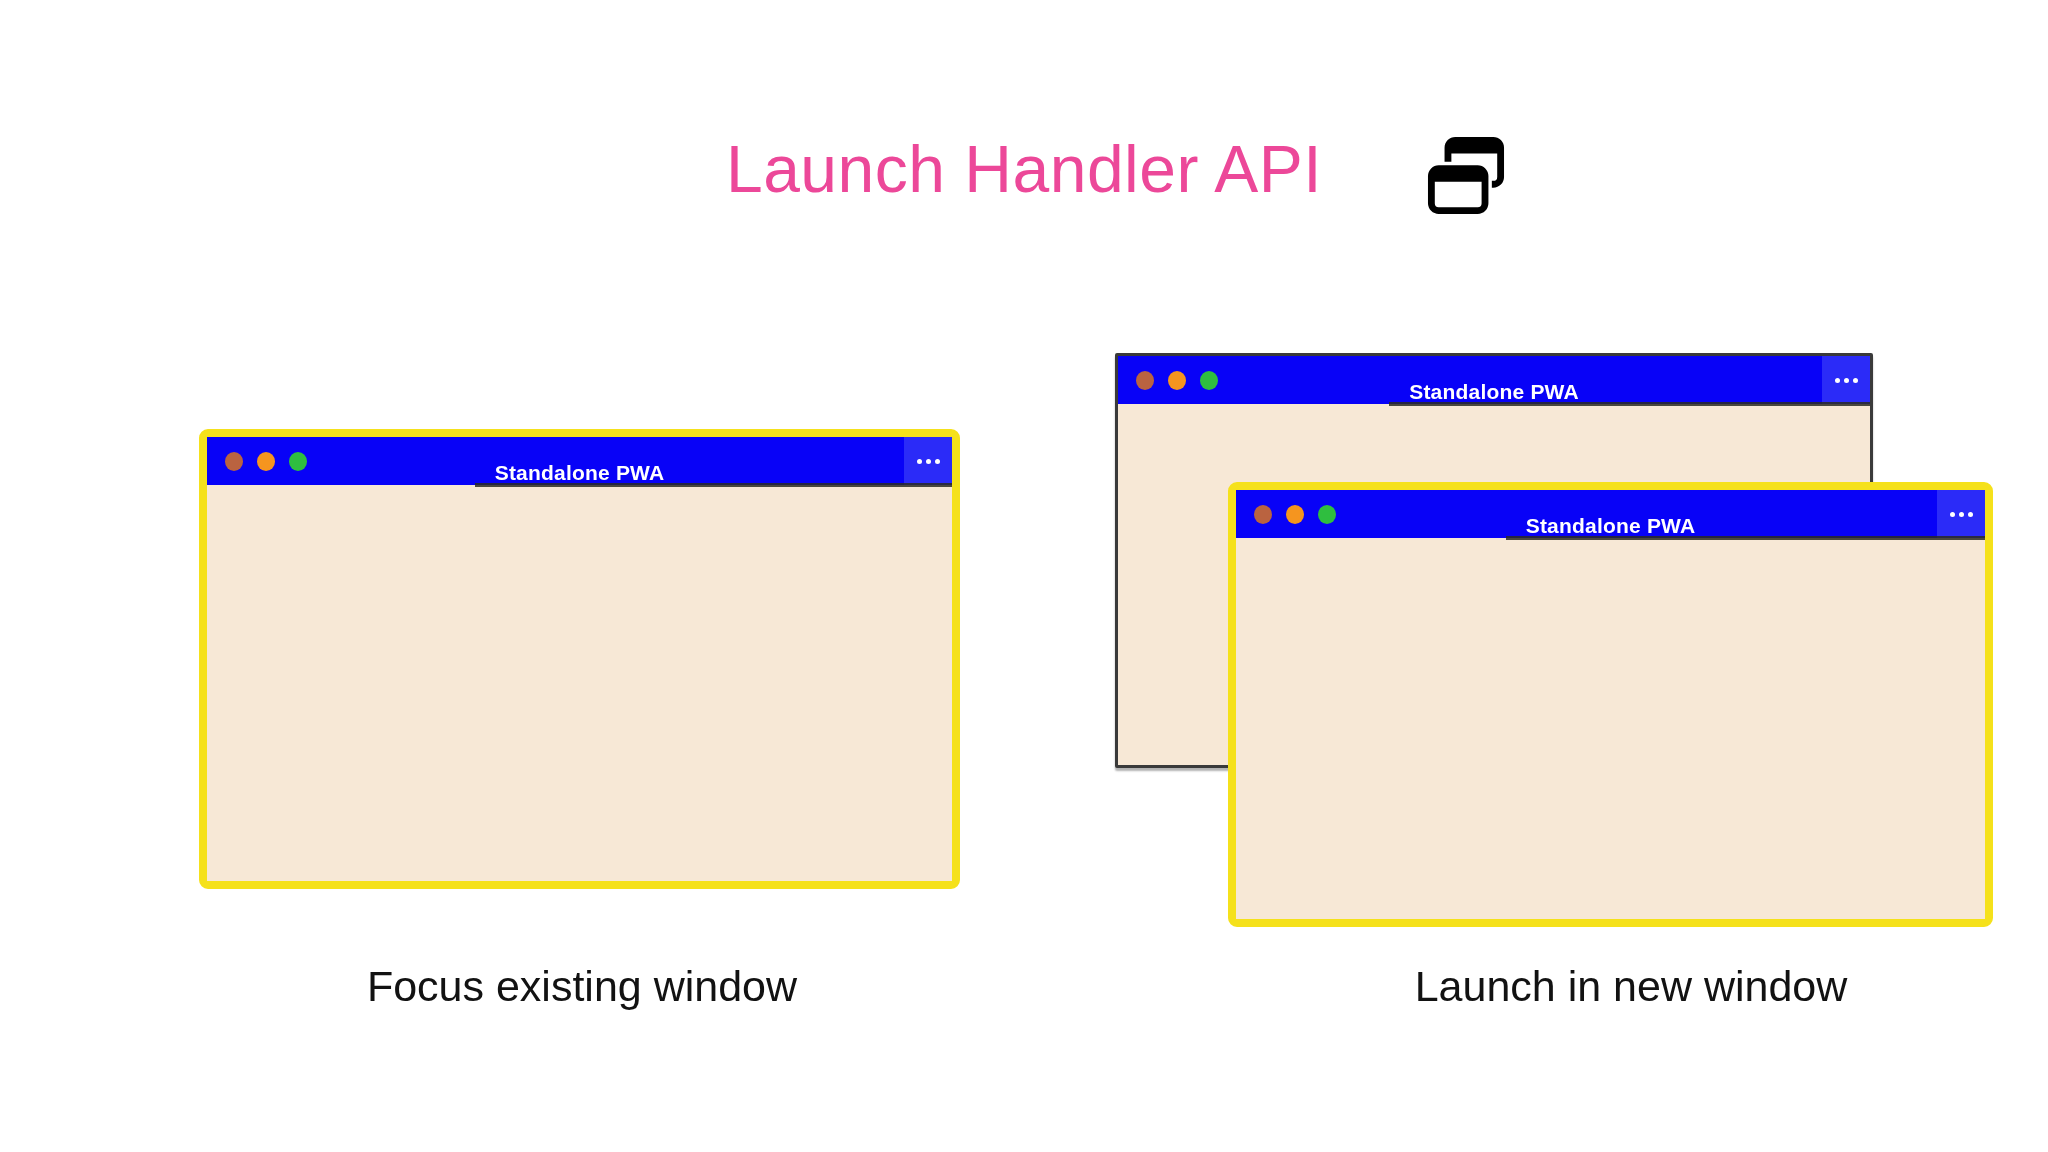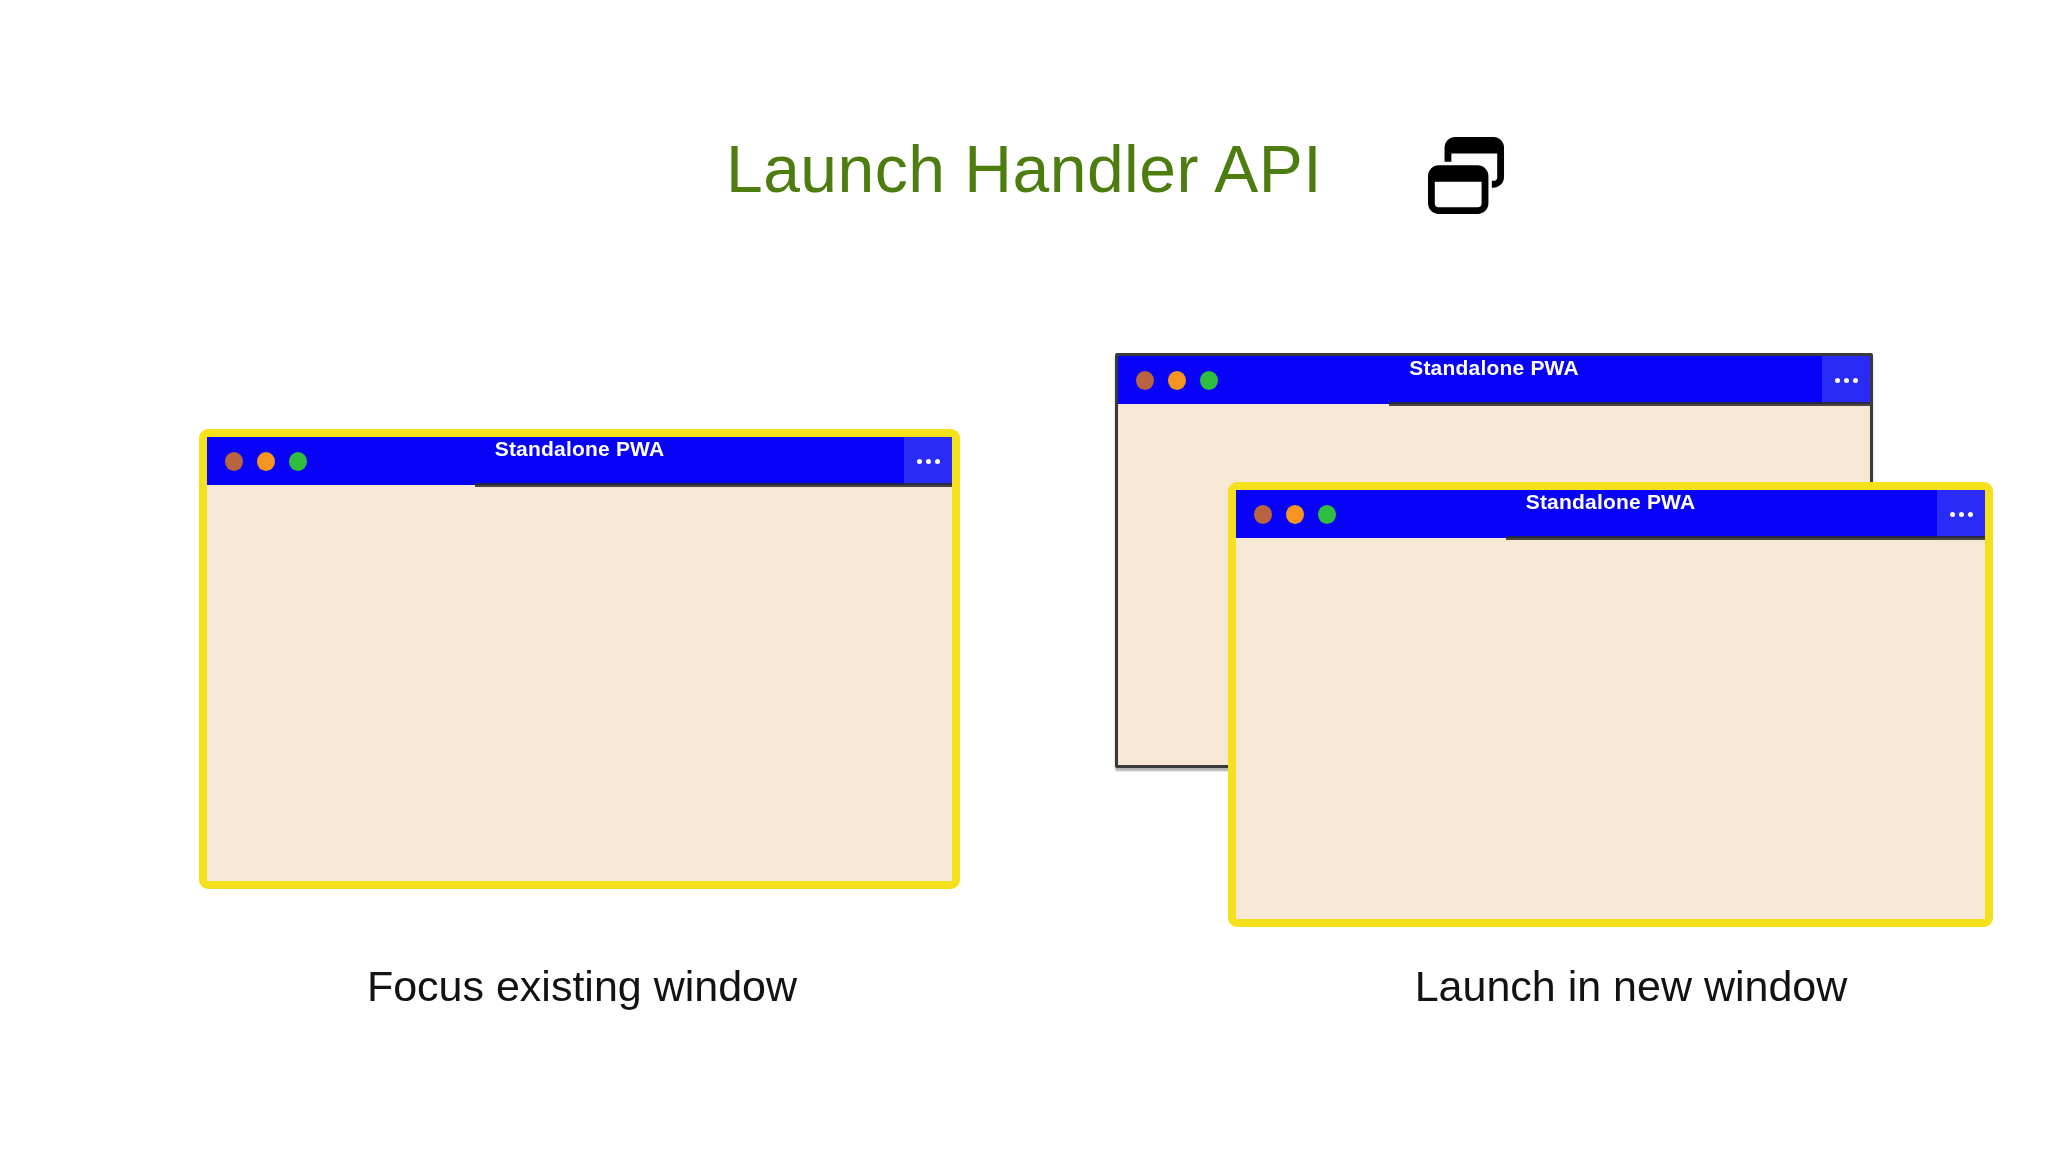--- a/index.html
+++ b/index.html
@@ -19,21 +19,21 @@
   
   .page-title {
     position: absolute;
     top: 134px;
     left: 0;
     width: 2048px;
     text-align: center;
     font-size: 66px;
     line-height: 70px;
     font-weight: 400;
-    color: #4d7c0f;
+    color: #ec4899;
     letter-spacing: 0.5px;
     margin: 0;
   }
   .header-icon {
     position: absolute;
     top: 134px;
     left: 1427px;
     width: 78px;
     height: 82px;
   }
@@ -58,21 +58,21 @@
   }
   .pwa-window.z-back  { z-index: 1; }
   .pwa-window.z-front { z-index: 2; }
 
   .titlebar {
     position: relative;
     height: 48px;
     flex: 0 0 48px;
     background: #0802F7;
     display: flex;
-    align-items: flex-start;
+    align-items: flex-end;
   }
   .traffic-lights {
     position: absolute;
     left: 18px;
     top: 0;
     bottom: 0;
     display: flex;
     align-items: center;
     gap: 14px;
   }

